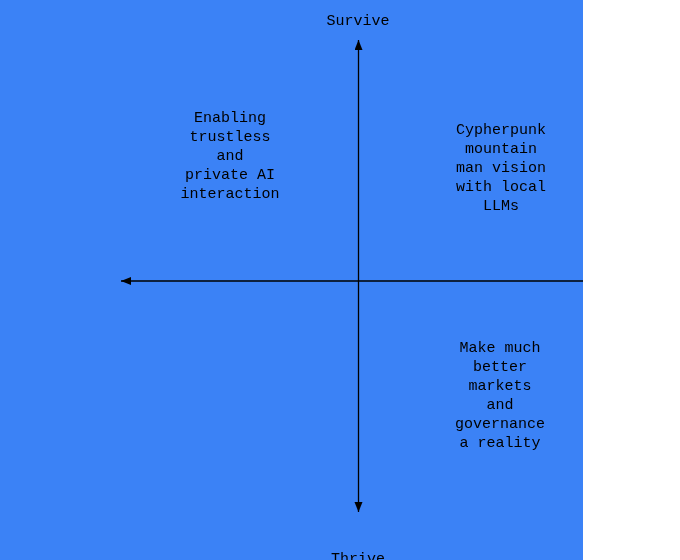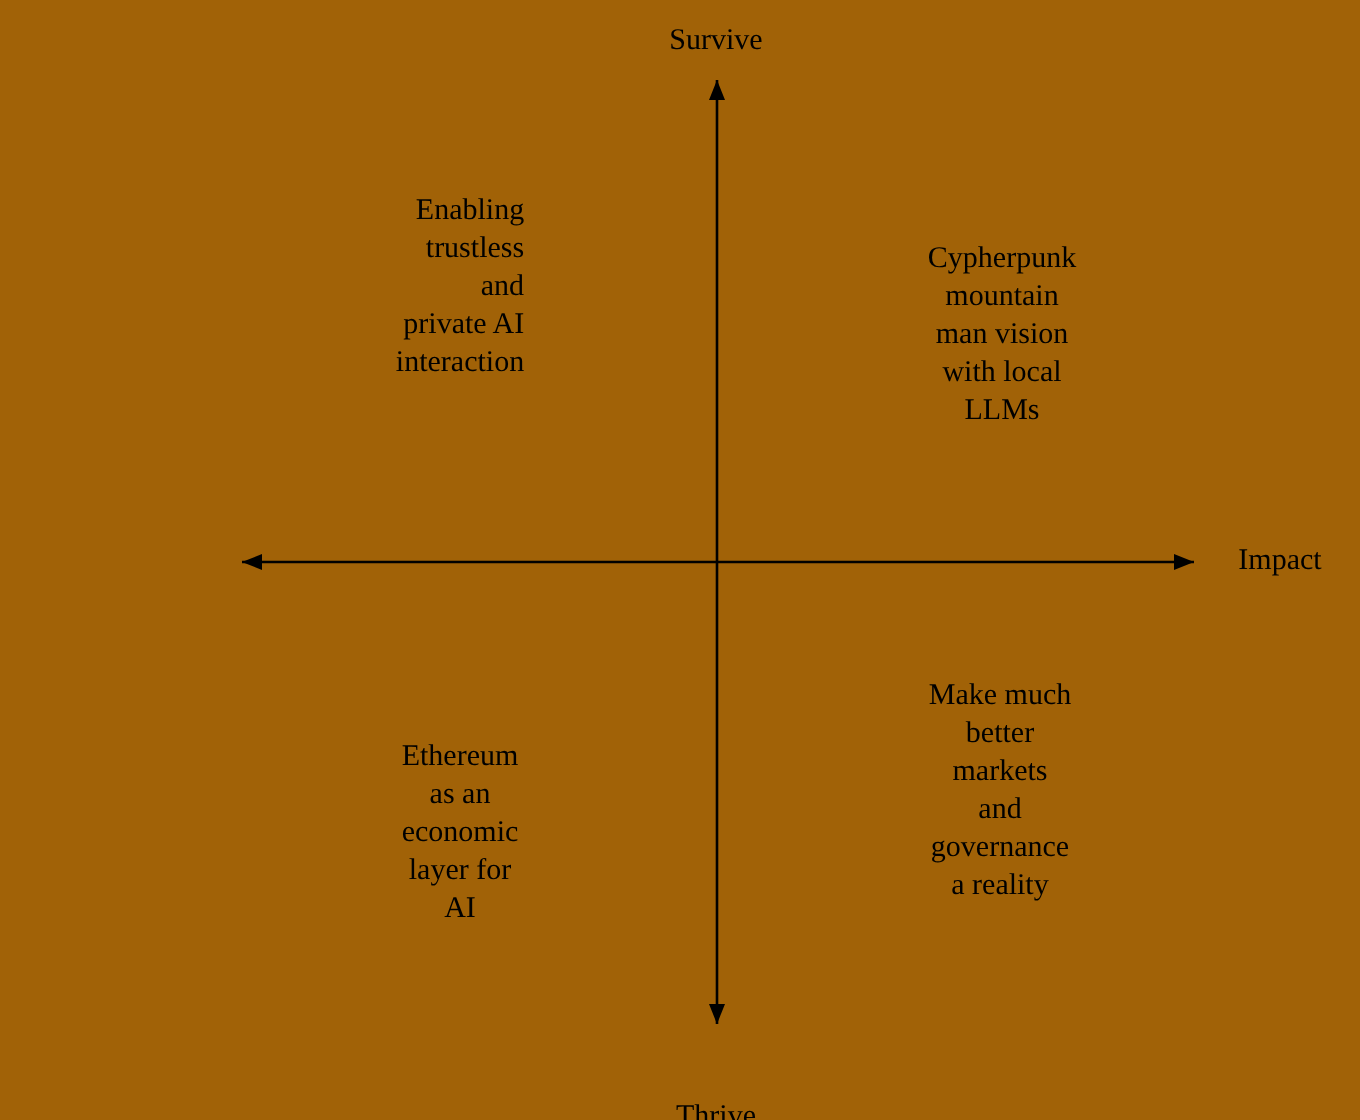--- a/index.html
+++ b/index.html
@@ -2,24 +2,24 @@
 <html><head>
 <meta charset="utf-8">
 <style>
   html, body {
     margin: 0;
     padding: 0;
     background: #ffffff;
   }
   .canvas {
     position: relative;
-    width: 680px;
+    width: 583px;
     height: 560px;
-    background: #a16207;
-    font-family: Liberation Serif, serif;
+    background: #3b82f6;
+    font-family: Liberation Mono, monospace;
     color: #000000;
     overflow: hidden;
   }
   .axes-svg {
     position: absolute;
     left: 0;
     top: 0;
     width: 680px;
     height: 560px;
   }
@@ -54,37 +54,32 @@
     <line x1="358.5" y1="281" x2="597" y2="281" stroke="#000000" stroke-width="1.3" marker-end="url(#arrowhead)"></line>
   </svg>
 
   <div class="label axis-label" style="left:358px; top:21px;">Survive</div>
 
   <div class="label axis-label" style="left:358px; top:540px;margin-top:19px;">Thrive</div>
 
 
   <div class="label axis-label" style="left:640px; top:281px;">Impact</div>
 
-  <div class="label" style="left:230px; top:144px;text-align:right;">Enabling
+  <div class="label" style="left:230px; top:156px;">Enabling
 trustless
 and
 private AI
 interaction</div>
 
   <div class="label" style="left:501px; top:168px;">Cypherpunk
 mountain
 man vision
 with local
 LLMs</div>
 
-  <div class="label" style="left:230px; top:417px;">Ethereum
-as an
-economic
-layer for
-AI</div>
 
   <div class="label" style="left:500px; top:396px;">Make much
 better
 markets
 and
 governance
 a reality</div>
 
 </div>
 

